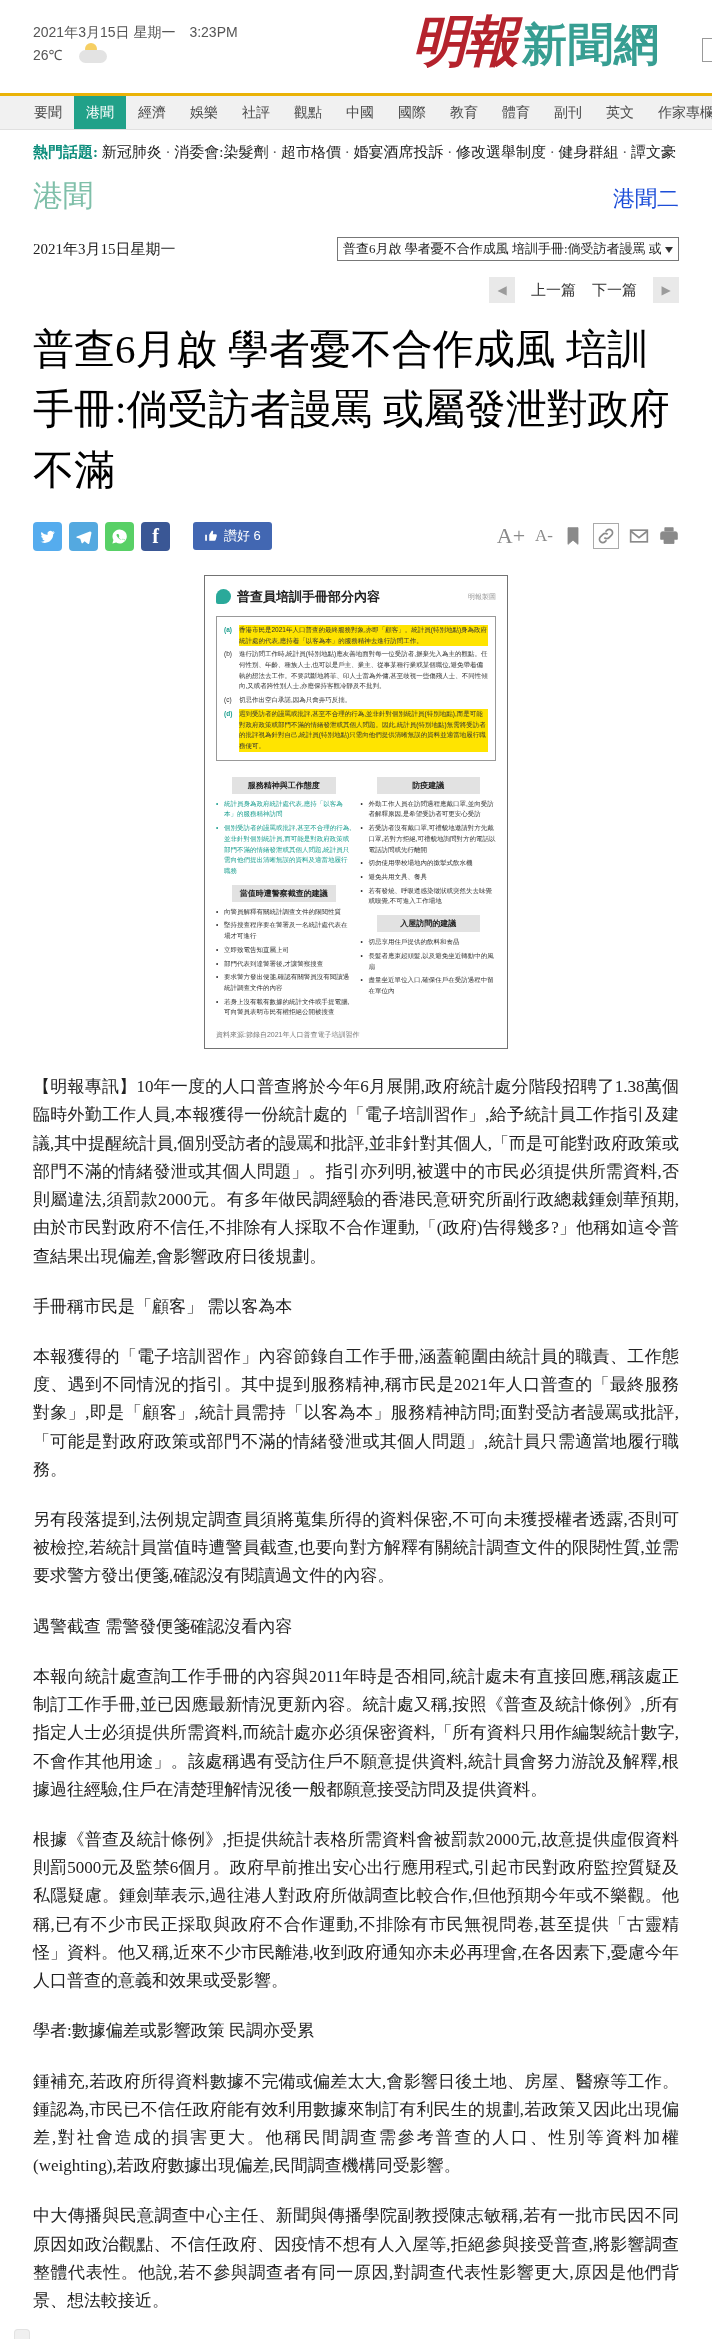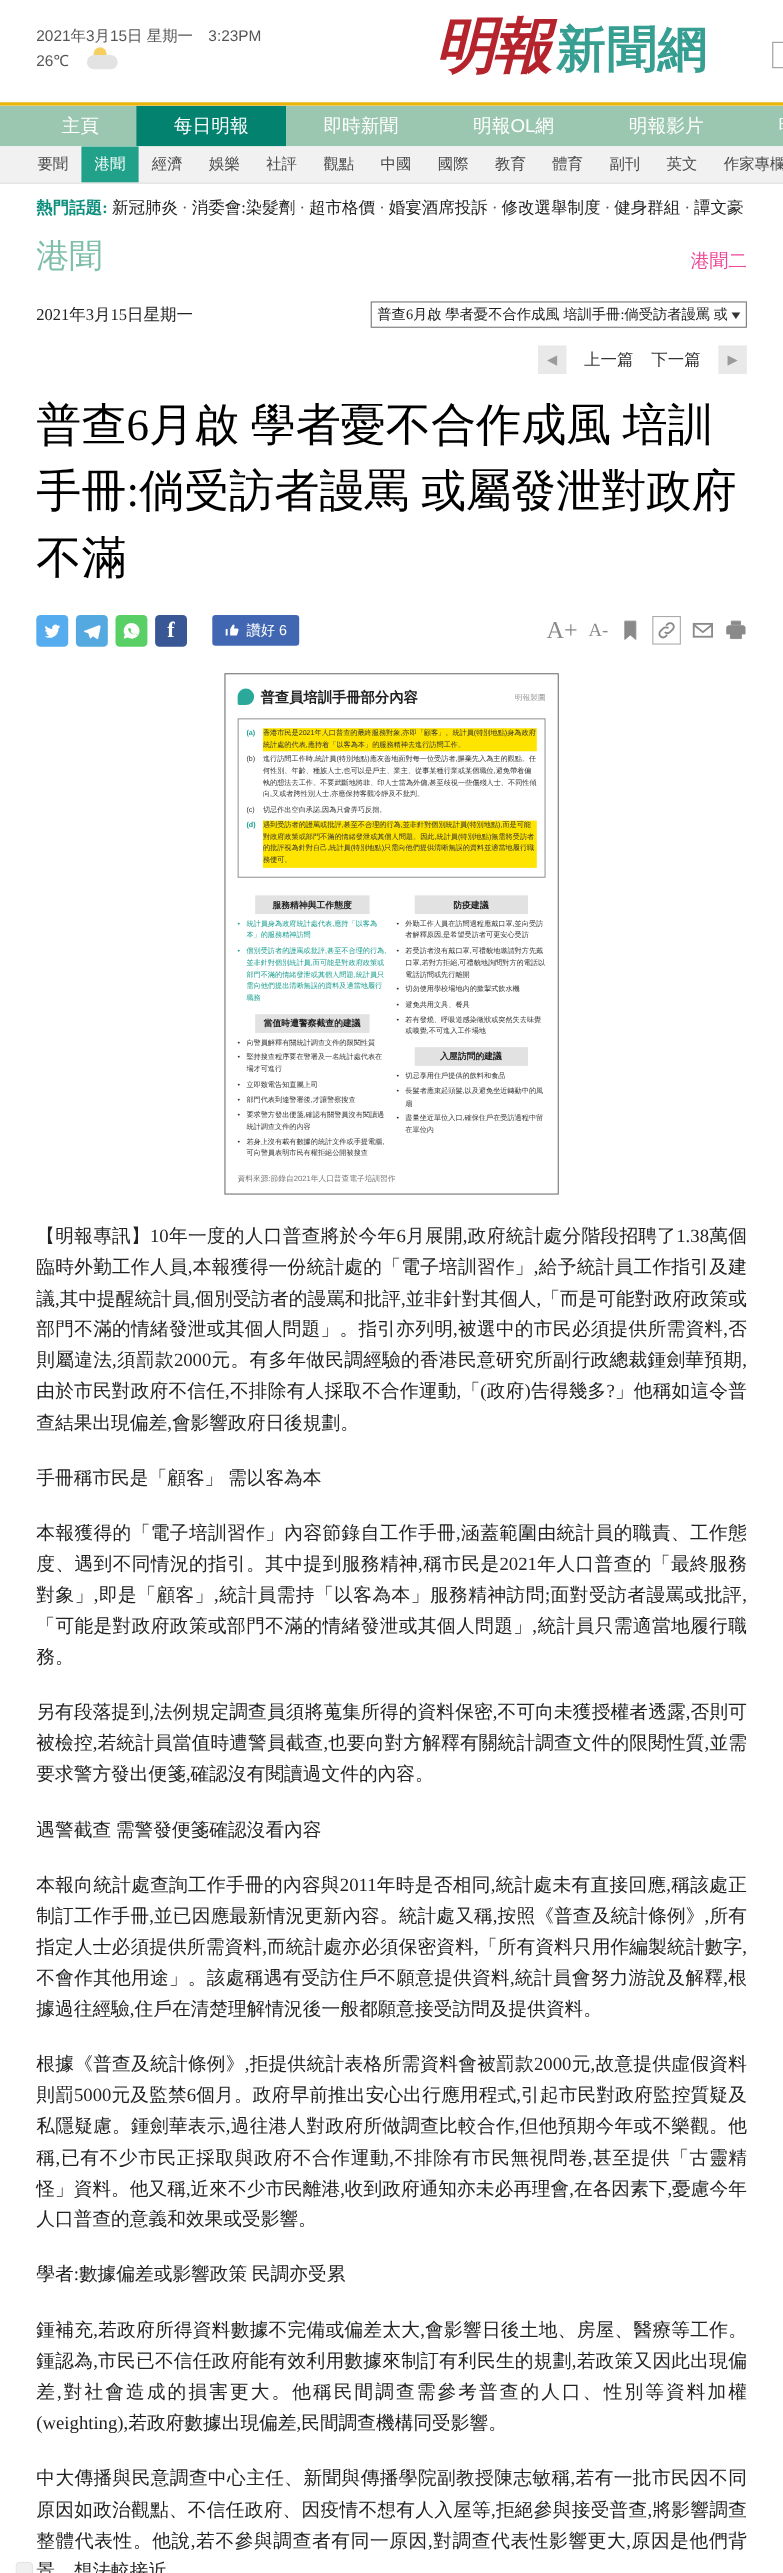--- a/index.html
+++ b/index.html
@@ -9,21 +9,21 @@
   
   .top{position:relative;height:93px;border-bottom:3px solid #eab308;background:#fff;}
   .dateblock{position:absolute;left:33px;top:24px;font-family:"Liberation Sans",sans-serif;
              color:#555;font-size:14px;}
   .dateblock .time{margin-left:14px;}
   .temprow{position:absolute;left:33px;top:43px;display:flex;align-items:center;color:#555;font-size:14px;
            font-family:"Liberation Sans",sans-serif;}
   .weather{position:relative;width:34px;height:22px;margin-left:14px;}
   .weather .sun{position:absolute;left:8px;top:0;width:12px;height:12px;border-radius:50%;background:#f6cf63;}
   .weather .cloud{position:absolute;left:2px;top:7px;width:28px;height:13px;border-radius:10px;background:#e3e3e3;}
-  .logo{position:absolute;left:396px;top:12px;display:flex;align-items:baseline;white-space:nowrap;}
+  .logo{position:absolute;left:412px;top:12px;display:flex;align-items:baseline;white-space:nowrap;}
   .logo-red{color:#b5232d;font-size:55px;font-weight:bold;font-style:italic;letter-spacing:-3px;line-height:1.1;}
   .logo-teal{color:#379e92;font-size:45px;font-weight:bold;margin-left:6px;letter-spacing:1px;}
   .search-sliver{position:absolute;right:-4px;top:38px;width:12px;height:22px;border:1px solid #999;background:#fff;}
 
   
   .nav1{background:#9bc7b0;height:37px;display:flex;overflow:hidden;white-space:nowrap;
         font-family:"Liberation Sans",sans-serif;font-size:17px;color:#fff;padding-left:22px;}
   .nav1 .item{line-height:37px;padding:0 34px;cursor:pointer;}
   .nav1 .item.active{background:#048270;}
   .nav2{background:#f1f1f1;height:33px;display:flex;overflow:hidden;white-space:nowrap;
@@ -34,21 +34,21 @@
 
   
   .topics{margin:13px 33px 0;font-size:15px;white-space:nowrap;overflow:hidden;}
   .topics .label{color:#0e8e7d;font-weight:bold;}
   .topic{color:#222;cursor:pointer;}
   .topic + .topic::before{content:" · ";color:#555;}
 
   
   .section-row{display:flex;justify-content:space-between;align-items:baseline;margin:14px 33px 0;}
   .section-title{color:#7fbfa9;font-size:30px;font-family:"Liberation Sans",sans-serif;}
-  .section-edition{color:#ec4899;font-size:17px;font-family:"Liberation Sans",sans-serif;cursor:pointer;}
+  .section-edition{color:#1d4ed8;font-size:22px;font-family:"Liberation Sans",sans-serif;cursor:pointer;}
 
   
   .meta-row{display:flex;justify-content:space-between;align-items:center;margin:20px 33px 0;}
   .meta-date{font-size:15px;color:#222;}
   .dropdown{width:342px;height:24px;border:1px solid #777;display:flex;align-items:center;
             font-size:13px;padding:0 5px;box-sizing:border-box;background:#fff;cursor:pointer;}
   .dropdown .val{flex:1;overflow:hidden;white-space:nowrap;}
   .dropdown .caret{width:0;height:0;border:4px solid transparent;border-top:6px solid #333;margin:6px 0 0 4px;}
 
   
@@ -121,28 +121,20 @@
           <span class="cloud"></span>
         </span>
     </div>
     <div class="logo">
       <span class="logo-red">明報</span>
       <span class="logo-teal">新聞網</span>
     </div>
     <div class="search-sliver"></div>
   </div>
 
-  <div class="nav1">
-    <div class="item">主頁</div>
-    <div class="item active">每日明報</div>
-    <div class="item">即時新聞</div>
-    <div class="item">明報OL網</div>
-    <div class="item">明報影片</div>
-    <div class="item">明報健康網</div>
-  </div>
 
   <div class="nav2">
     <div class="item">要聞</div>
     <div class="item active">港聞</div>
     <div class="item">經濟</div>
     <div class="item">娛樂</div>
     <div class="item">社評</div>
     <div class="item">觀點</div>
     <div class="item">中國</div>
     <div class="item">國際</div>

